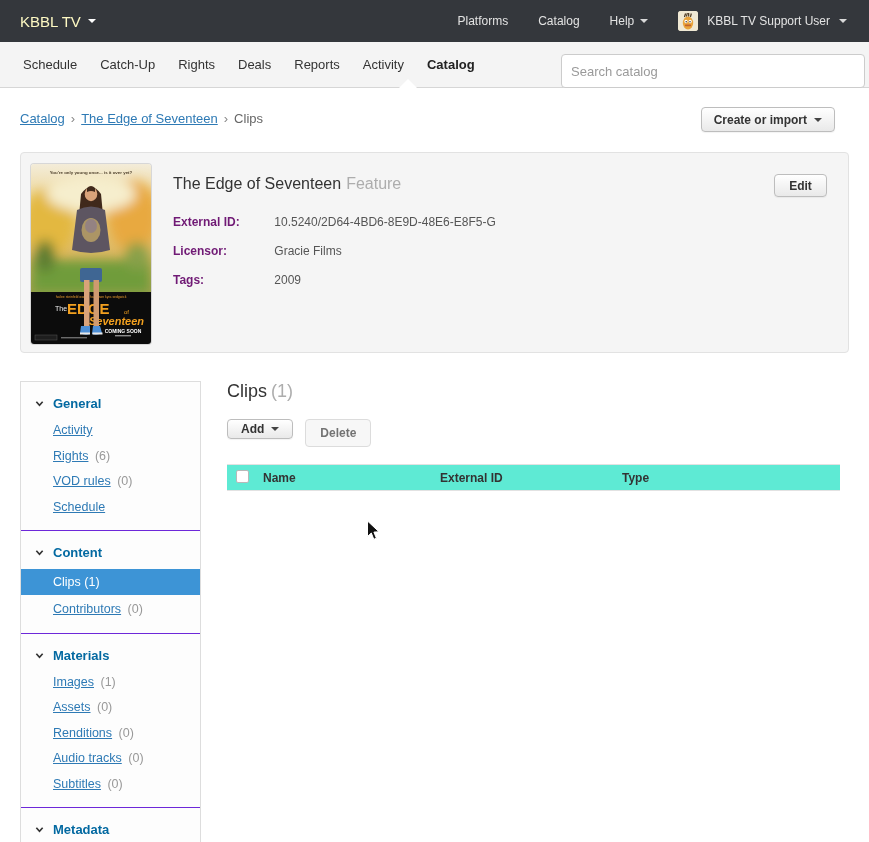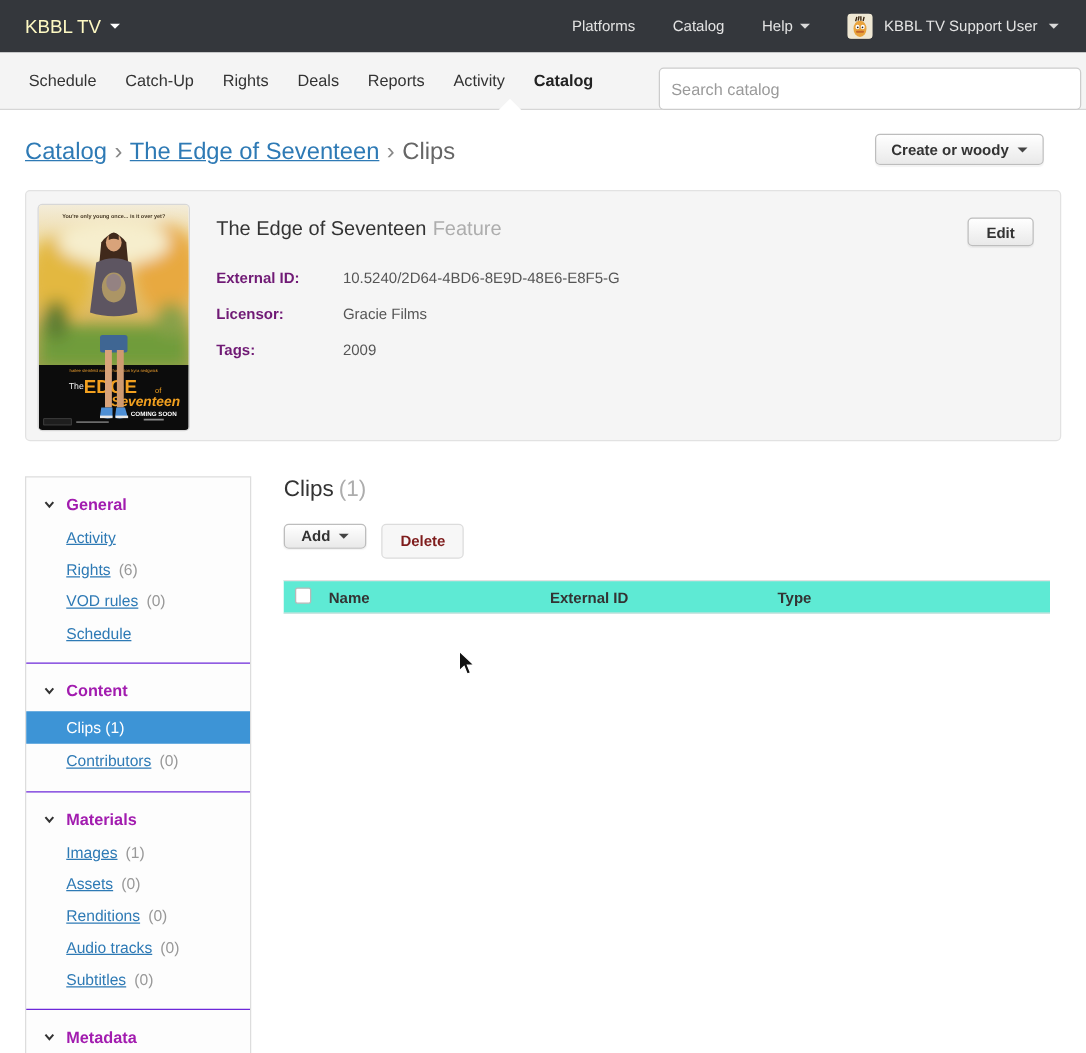--- a/index.html
+++ b/index.html
@@ -23,59 +23,59 @@
 
   
   .subnav { position:absolute; left:0; top:42px; width:869px; height:46px;
     background:#f4f4f4; border-bottom:1px solid #d6d6d6; display:flex; align-items:center; }
   .subnav-items { display:flex; gap:23px; margin-left:23px; font-size:13px; color:#333; }
   .subnav-items .sn-item { cursor:pointer; }
   .subnav-items .sn-item.active { font-weight:bold; color:#222; }
   .notch { position:absolute; left:399px; bottom:-1px; width:0; height:0;
     border-left:9px solid transparent; border-right:9px solid transparent;
     border-bottom:9px solid #fff; }
-  .search-input { position:absolute; right:4px; top:12px; width:338px; height:25px;
+  .search-input { position:absolute; right:4px; top:12px; width:304px; height:25px;
     border:1px solid #ccc; border-radius:4px; padding:16px 9px; font-size:13px; color:#333;
     font-family:inherit; background:#fff; }
   .search-input::placeholder { color:#9a9a9a; }
 
   
   .crumb-row { position:absolute; left:20px; right:34px; top:105px; height:30px; }
-  .crumbs { position:absolute; left:0; top:6px; font-size:19px; color:#666; }
+  .crumbs { position:absolute; left:0; top:6px; font-size:13px; color:#666; }
   a.lnk { color:#2e7ab5; text-decoration:underline; cursor:pointer; }
   .crumb-sep { color:#888; margin:0 6px; }
 
   .btn { display:inline-flex; align-items:center; justify-content:center; gap:7px;
     border:1px solid #bdbdbd; border-radius:4px; background:linear-gradient(#ffffff,#e9e9e9);
     font-size:12px; font-weight:bold; color:#333; cursor:pointer;
     box-shadow:0 1px 1px rgba(0,0,0,.05); font-family:inherit; }
   .btn-create { position:absolute; right:0; top:2px; height:25px; padding:0 12px; }
   .btn-edit { position:absolute; right:21px; top:21px; height:23px; width:53px; }
   .btn-add { height:20px; padding:0 13px; }
-  .btn-delete { height:28px; padding:0 14px; color:#7f1d1d; font-weight:bold;
+  .btn-delete { height:28px; padding:0 14px; color:#737373; font-weight:bold;
     background:#f7f7f7; border-color:#dcdcdc; cursor:default; box-shadow:none; }
 
   
   .info-panel { position:absolute; left:20px; top:152px; width:829px; height:201px;
     background:#f5f5f5; border:1px solid #e2e2e2; border-radius:4px; }
   .poster { position:absolute; left:10px; top:11px; width:120px; height:180px;
     border-radius:3px; overflow:hidden; box-shadow:0 0 0 1px rgba(0,0,0,.12); }
   .info-title { position:absolute; left:152px; top:22px; font-size:16px; color:#333; }
   .info-type { color:#adadad; margin-left:5px; }
   .field-row { position:absolute; left:152px; font-size:12px; }
   .field-label { display:inline-block; width:98px; font-weight:bold; color:#701a75; }
   .field-value { color:#555; }
 
   
   .sidebar { position:absolute; left:20px; top:381px; width:181px;
     background:#fdfdfd; border:1px solid #ddd; padding-bottom:6px; }
   .side-sec { border-top:1px solid #6d28d9; padding:9px 0 10px; }
   .side-sec:first-child { border-top:none; }
   .side-hd { display:flex; align-items:center; gap:9px; padding:5px 14px 7px;
-    font-size:13px; font-weight:bold; color:#a21caf; cursor:pointer; }
+    font-size:13px; font-weight:bold; color:#0369a1; cursor:pointer; }
   .side-item { line-height:25.5px; padding-left:32px; font-size:12.5px; color:#888; }
   .side-item a { font-size:12.5px; }
   .side-item .count { color:#999; text-decoration:none; margin-left:3px; }
   .side-item.active { background:#3d94d6; color:#fff; line-height:26px; margin:2px 0; }
   .side-item.active .lbl-active { color:#fff; }
 
   
   .main { position:absolute; left:227px; top:381px; right:29px; }
   .main-heading { font-size:18px; color:#333; margin-bottom:17px; }
   .main-heading .cnt { color:#adadad; margin-left:4px; }
@@ -142,21 +142,21 @@
   </div>
   <div class="notch"></div>
   <input class="search-input" type="text" placeholder="Search catalog" style="">
 </div>
 
 <div class="crumb-row">
   <div class="crumbs">
     <a class="lnk">Catalog</a><span class="crumb-sep">›</span><a class="lnk">The Edge of Seventeen</a><span class="crumb-sep">›</span><span>Clips</span>
   </div>
   <button class="btn btn-create">
-    <span>Create or woody</span>
+    <span>Create or import</span>
     <span class="caret dark"></span>
   </button>
 </div>
 
 <div class="info-panel">
   <div class="poster">
     <svg width="120" height="180" viewBox="0 0 120 180">
       <defs>
         <filter id="blur8">
             <feGaussianBlur stdDeviation="6"></feGaussianBlur>

